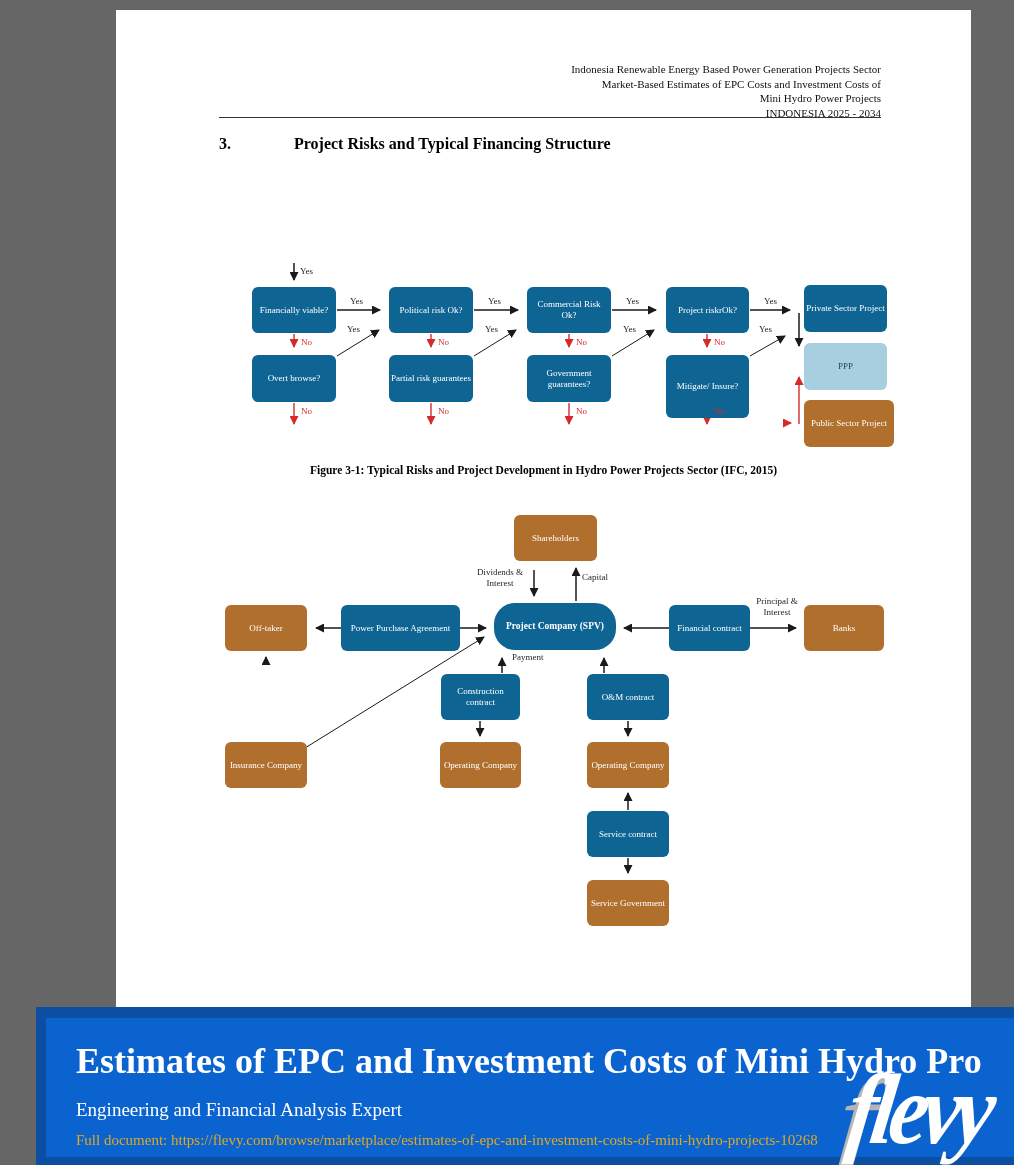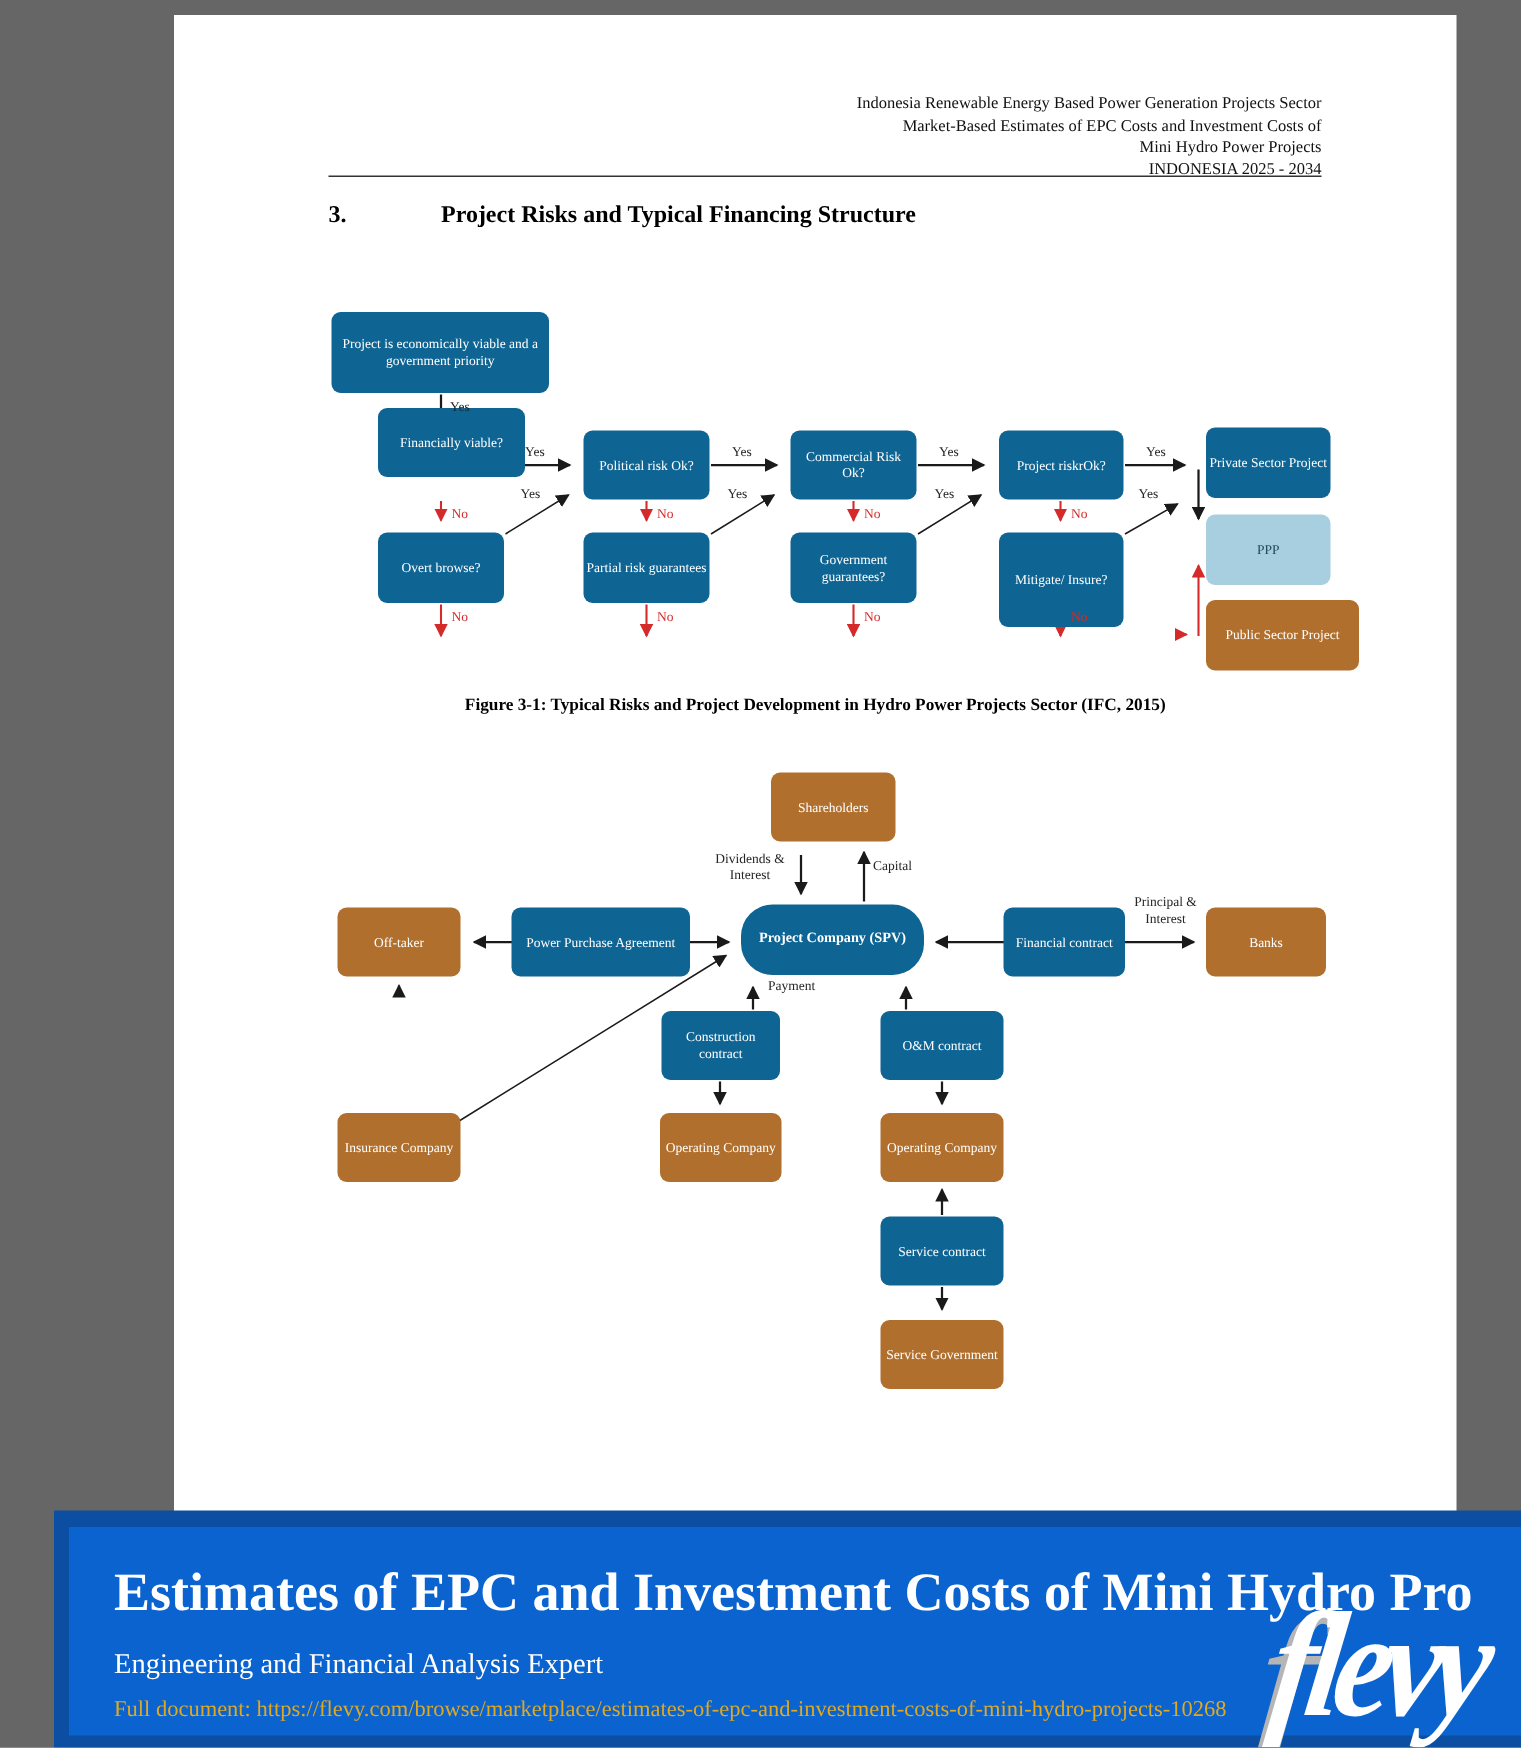--- a/index.html
+++ b/index.html
@@ -103,32 +103,31 @@
       <line x1="592" y1="721" x2="592" y2="736" marker-end="url(#ab)"></line>
       <line x1="592" y1="810" x2="592" y2="793" marker-end="url(#ab)"></line>
       <line x1="592" y1="858" x2="592" y2="873" marker-end="url(#ab)"></line>
       <line x1="230" y1="663" x2="230" y2="657" marker-end="url(#ab)"></line>
     </g>
     <g stroke="#1a1a1a" stroke-width="1" fill="none">
       <line x1="269" y1="748" x2="448" y2="637" marker-end="url(#ab)"></line>
     </g>
   </svg>
 
-  <div class="bx blue" style="left:185px;top:208px;width:145px;height:54px">Project is economically viable and a government priority</div>
-  <div class="bx blue" style="left:216px;top:272px;width:98px;height:46px">Financially viable?</div>
+  <div class="bx blue" style="left:216px;top:287px;width:84px;height:46px">Financially viable?</div>
   <div class="bx blue" style="left:353px;top:287px;width:84px;height:46px">Political risk Ok?</div>
   <div class="bx blue" style="left:491px;top:287px;width:84px;height:46px">Commercial Risk Ok?</div>
   <div class="bx blue" style="left:630px;top:287px;width:83px;height:46px">Project riskrOk?</div>
   <div class="bx blue" style="left:768px;top:285px;width:83px;height:47px">Private Sector Project</div>
   <div class="bx blue" style="left:216px;top:355px;width:84px;height:47px">Overt browse?</div>
   <div class="bx blue" style="left:353px;top:355px;width:84px;height:47px">Partial risk guarantees</div>
   <div class="bx blue" style="left:491px;top:355px;width:84px;height:47px">Government guarantees?</div>
   <div class="bx blue" style="left:630px;top:355px;width:83px;height:63px">Mitigate/ Insure?</div>
   <div class="bx ltblue" style="left:768px;top:343px;width:83px;height:47px">PPP</div>
-  <div class="bx brown" style="left:768px;top:400px;width:102px;height:47px">Public Sector Project</div>
+  <div class="bx brown" style="left:768px;top:400px;width:90px;height:47px">Public Sector Project</div>
 
   <span class="lbl" style="left:264px;top:266px">Yes</span>
   <span class="lbl" style="left:314px;top:296px">Yes</span>
   <span class="lbl" style="left:452px;top:296px">Yes</span>
   <span class="lbl" style="left:590px;top:296px">Yes</span>
   <span class="lbl" style="left:728px;top:296px">Yes</span>
   <span class="lbl" style="left:311px;top:324px">Yes</span>
   <span class="lbl" style="left:449px;top:324px">Yes</span>
   <span class="lbl" style="left:587px;top:324px">Yes</span>
   <span class="lbl" style="left:723px;top:324px">Yes</span>

